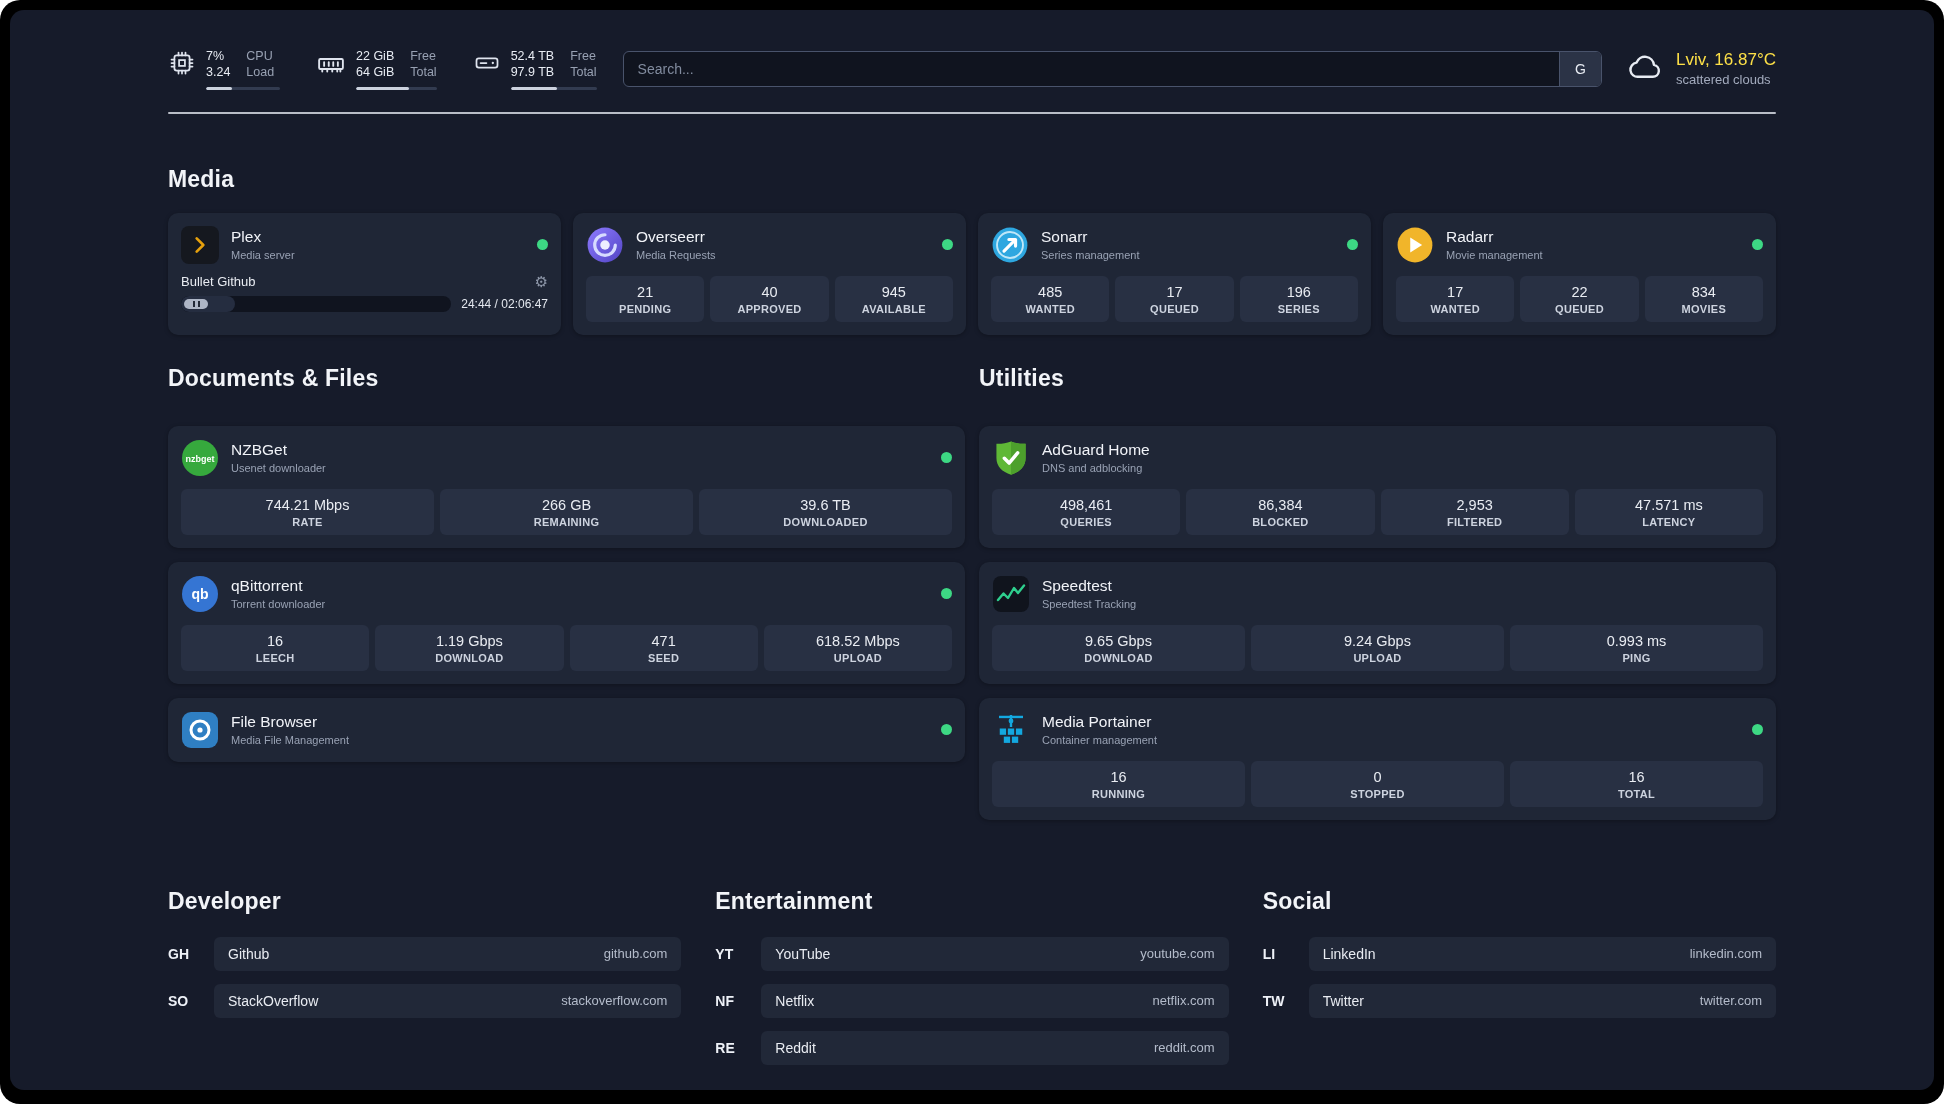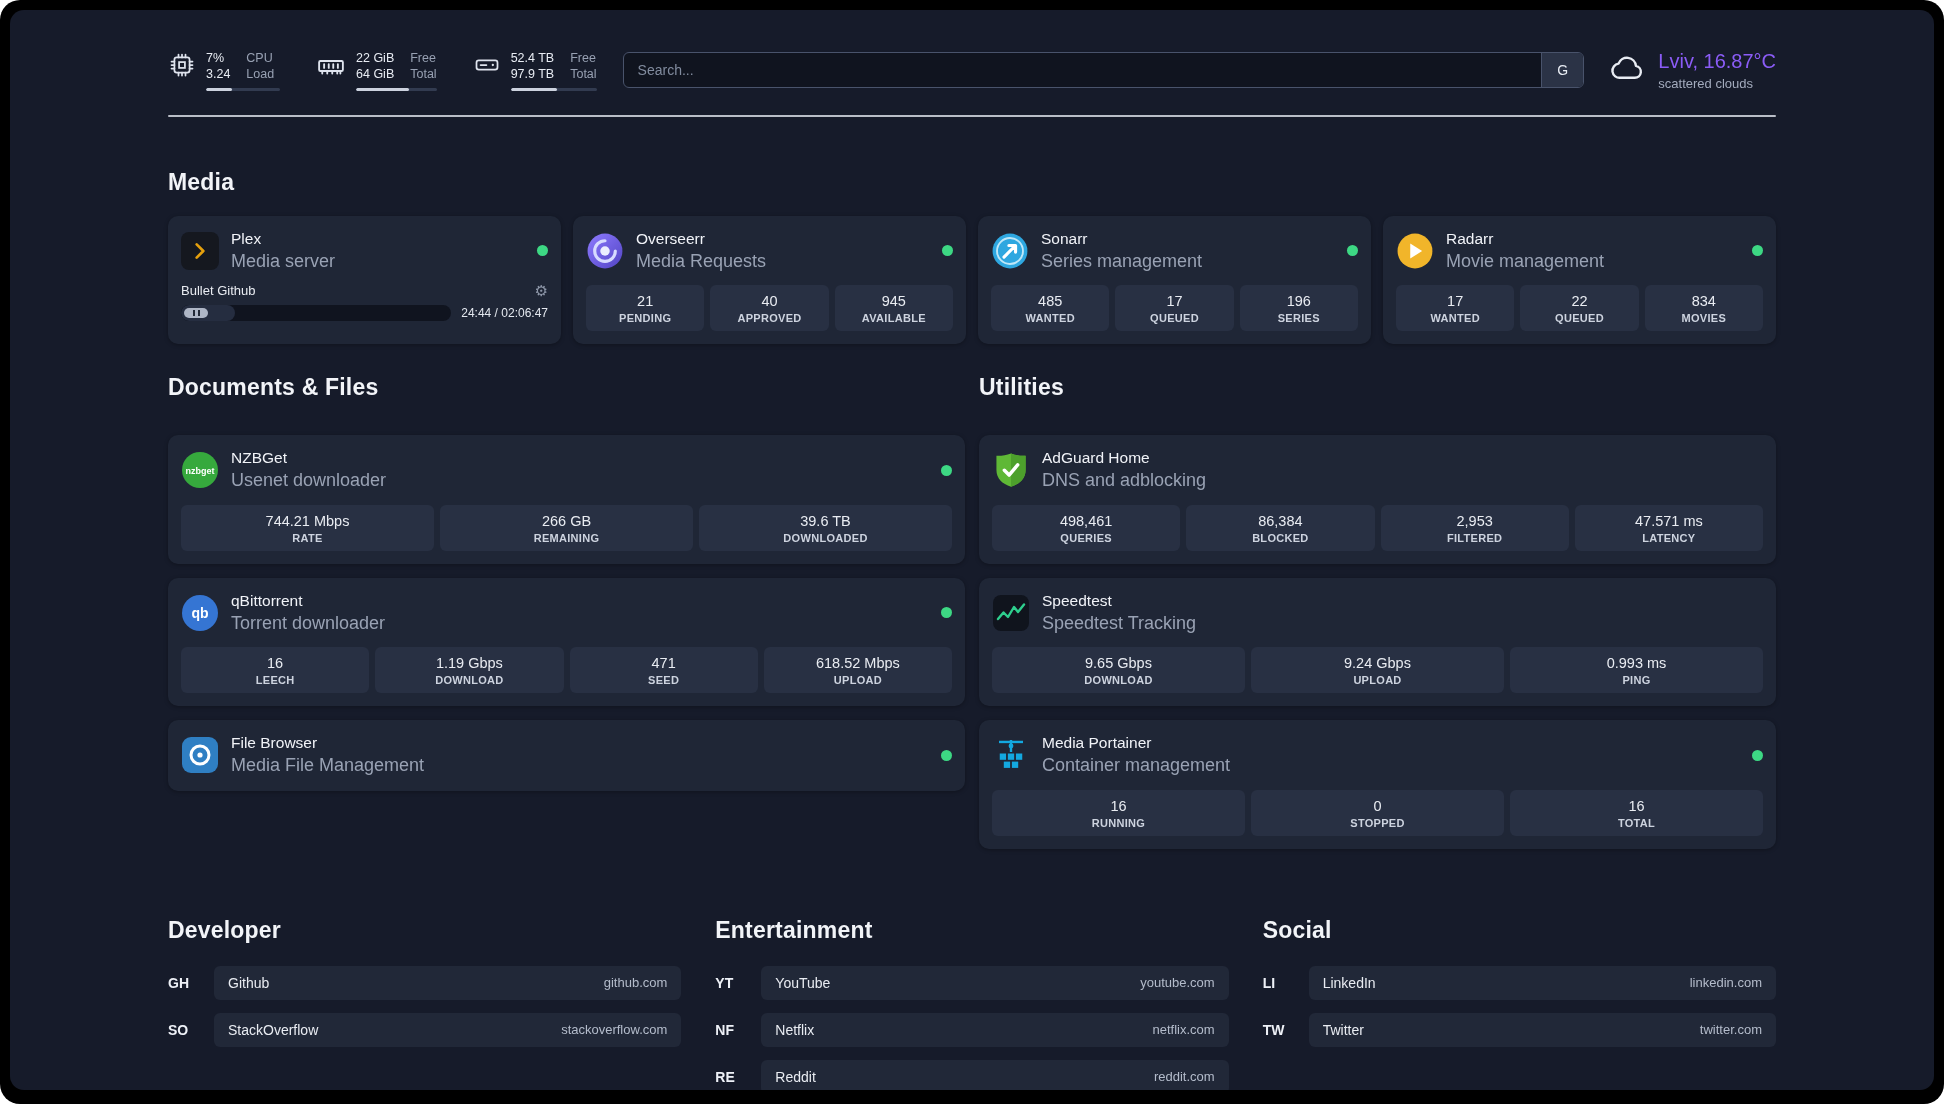--- a/index.html
+++ b/index.html
@@ -21,39 +21,39 @@
   .sys-bar{height:3px;border-radius:2px;background:#323b50;margin-top:6px;overflow:hidden;width:100%}
   .sys-bar-fill{height:100%;background:#ccd2de;border-radius:2px}
 
   .search{flex:1;display:flex;align-items:stretch;height:36px;border:1px solid #49536b;border-radius:6px;background:#10141f;overflow:hidden}
   .search input{flex:1;background:transparent;border:0;outline:0;color:#dfe4ee;font-size:14px;padding:0 14px;font-family:"Liberation Sans",sans-serif}
   .search input::placeholder{color:#828c9f}
   .gbtn{width:42px;border:0;border-left:1px solid #49536b;background:#2b3346;color:#e8ecf3;font-size:14px;cursor:pointer;font-family:"Liberation Sans",sans-serif}
 
   .weather{display:flex;align-items:center;gap:12px;flex-shrink:0}
   .weather-text{display:flex;flex-direction:column;line-height:1.35}
-  .weather-loc{font-size:20px;color:#8b5cf6}
+  .weather-loc{font-size:17px;color:#fde047}
   .weather-cond{font-size:13px;color:#a3abbd}
 
   .divider{height:2px;background:#d6dae3;opacity:.85;border:0;margin-top:22px;border-radius:1px}
 
   
   .section-title{font-size:23px;font-weight:700;color:#f2f4f8;letter-spacing:.2px}
   .media-section{margin-top:52px}
   .media-grid{display:grid;grid-template-columns:repeat(4,1fr);gap:12px;margin-top:20px}
 
   .card{background:#1f2636;border-radius:10px;padding:13px;box-shadow:0 1px 4px rgba(0,0,0,.3);cursor:pointer}
   .card-header{display:flex;align-items:center;gap:12px}
   .app-icon{width:38px;height:38px;flex-shrink:0;display:flex;align-items:center;justify-content:center;border-radius:50%}
   .app-icon.sq{border-radius:8px}
   .app-icon.plex-bg{background:#15181f}
   .app-icon svg{display:block}
   .app-titles{display:flex;flex-direction:column;line-height:1.3}
   .app-name{font-size:15.5px;font-weight:400;color:#f1f3f8}
-  .app-sub{font-size:18px;color:#99a2b4;margin-top:1px}
+  .app-sub{font-size:11px;color:#99a2b4;margin-top:1px}
   .status-dot{margin-left:auto;width:11px;height:11px;border-radius:50%;background:#3dd884;flex-shrink:0;align-self:center}
 
   .stats{display:flex;gap:6px;margin-top:12px}
   .stat{flex:1;background:#283043;border-radius:6px;padding:8px 4px 7px;text-align:center;cursor:default}
   .stat-value{font-size:14.5px;color:#e9ecf2;white-space:nowrap}
   .stat-label{font-size:11px;font-weight:700;color:#cdd3df;margin-top:3px;letter-spacing:.3px}
 
   
   .player{margin-top:10px}
   .player-top{display:flex;align-items:center;justify-content:space-between}

